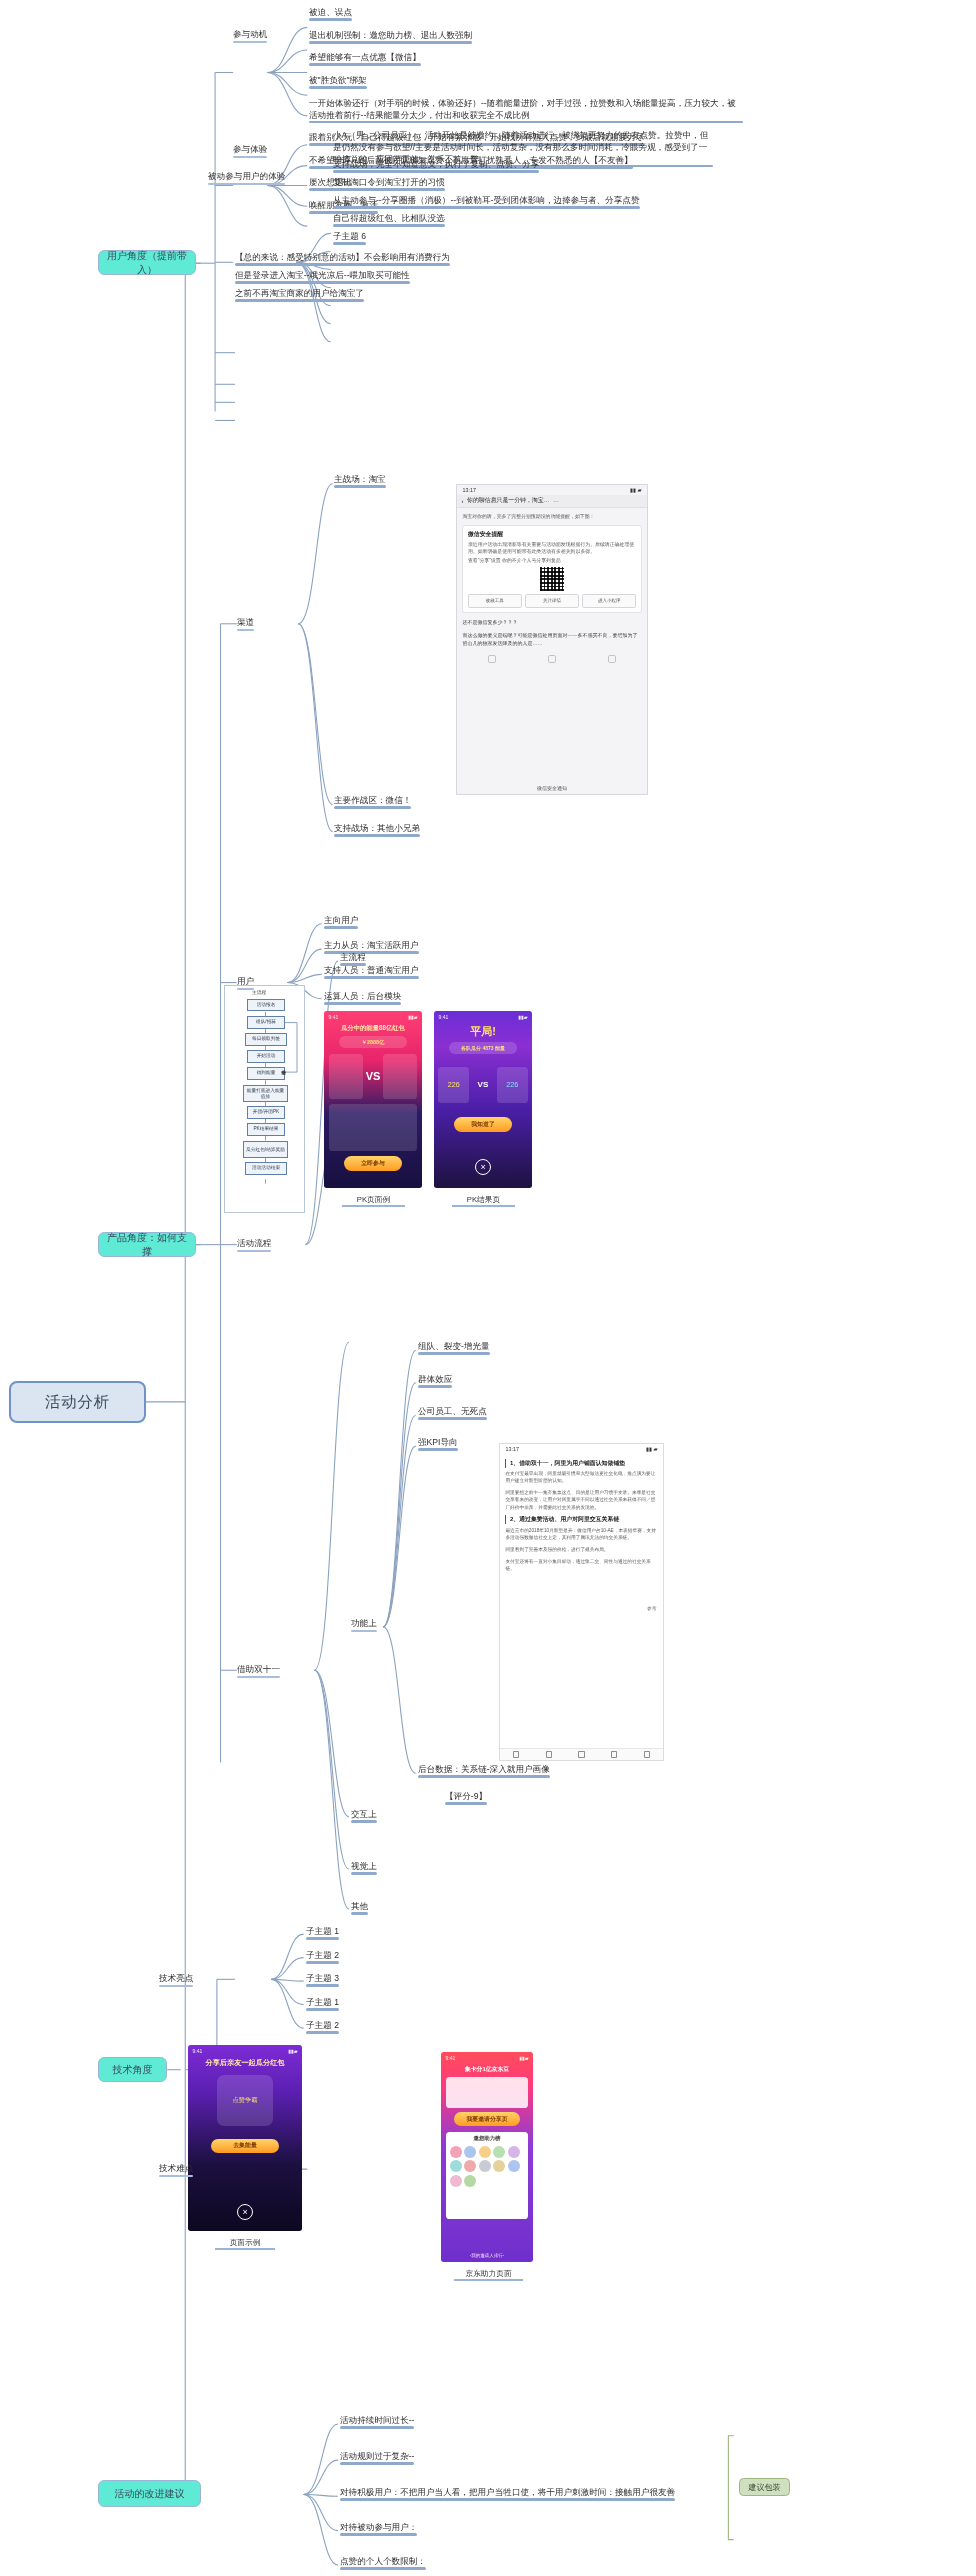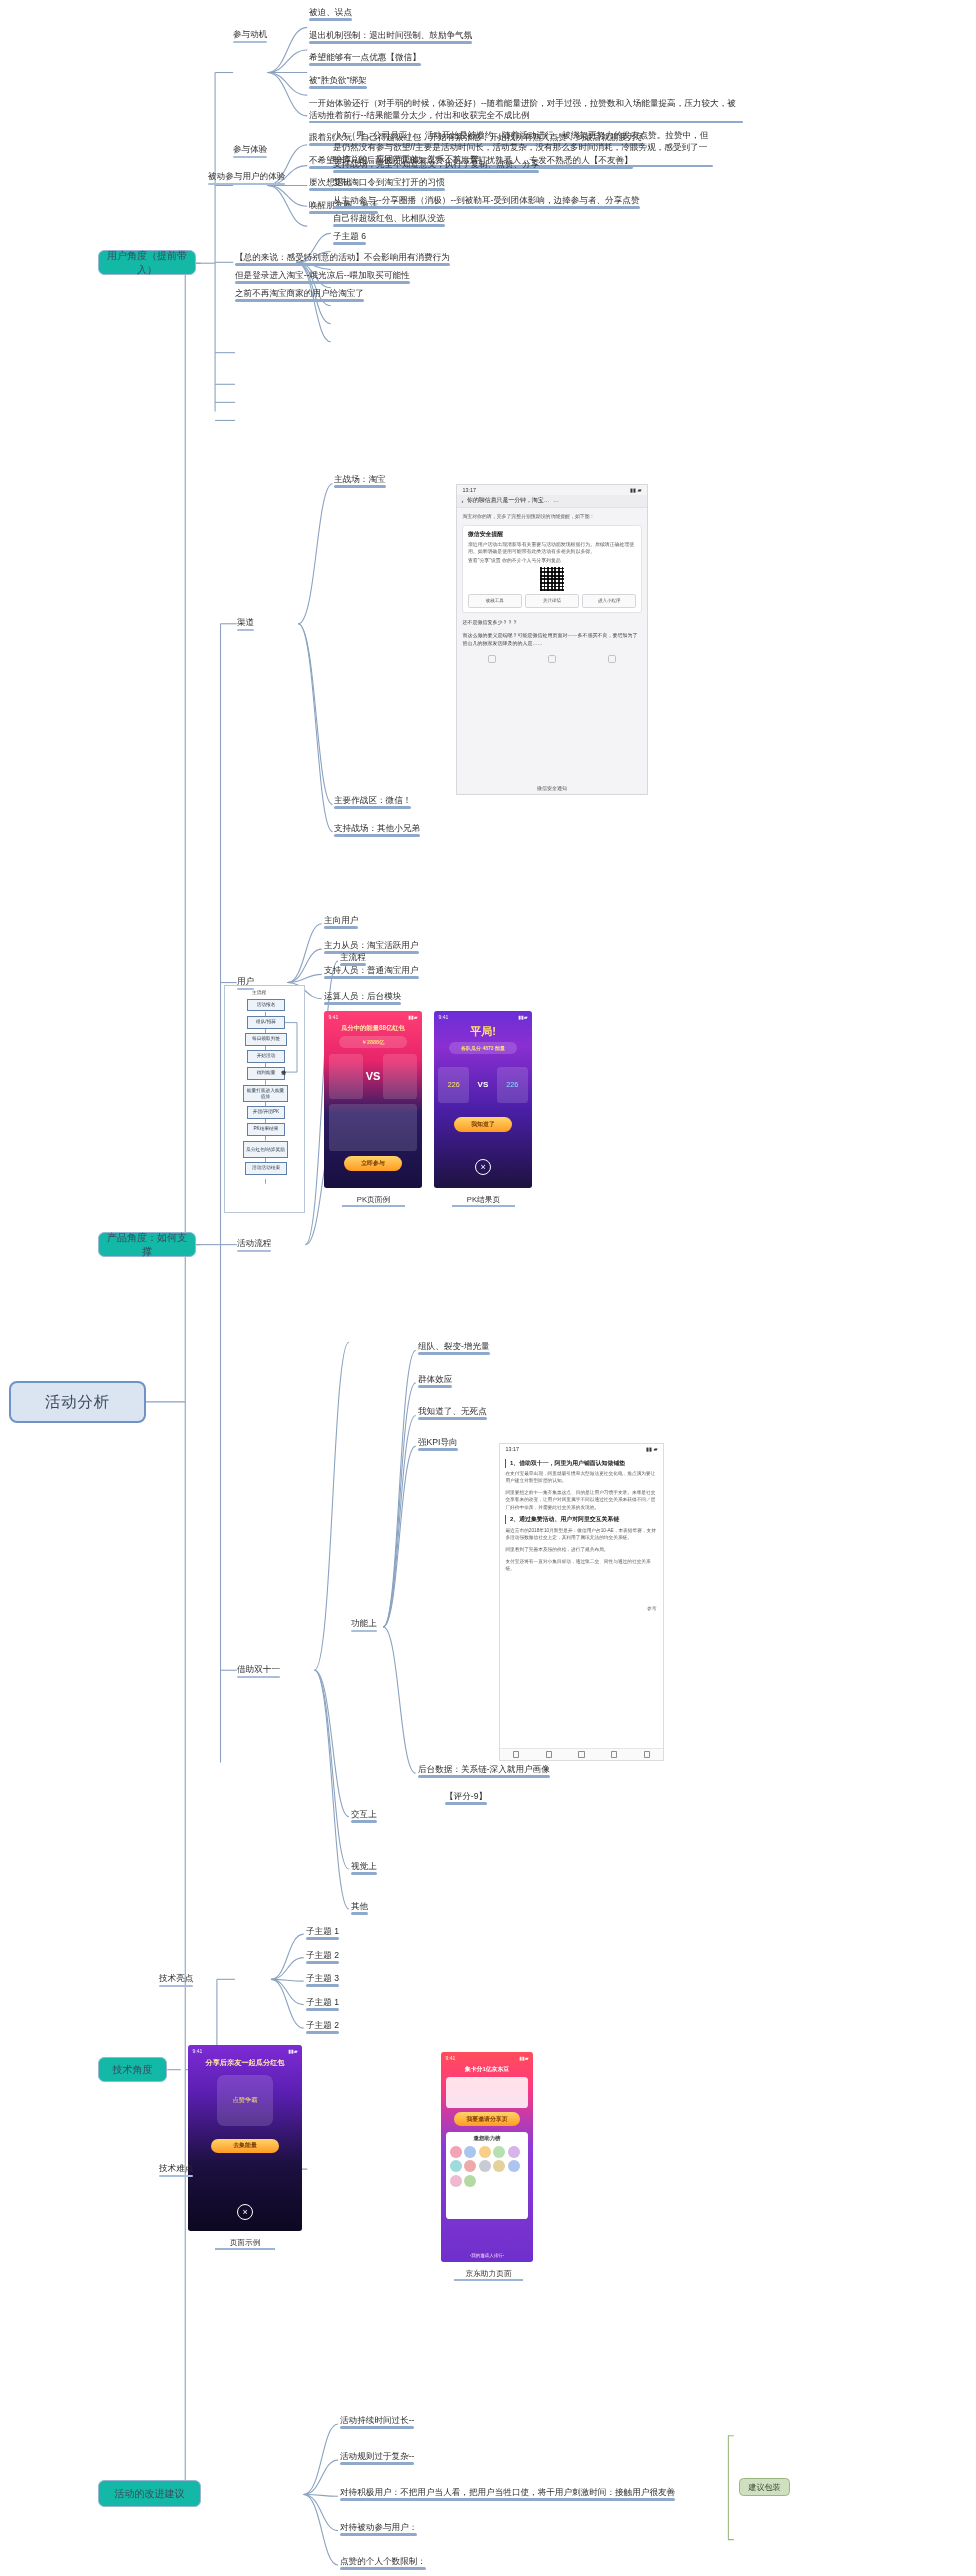--- a/index.html
+++ b/index.html
@@ -23,21 +23,21 @@
     border-radius:8.1px;
     color:#3b4a5c;
     font-size:15.4px;
     letter-spacing:0.9px;
     display:flex; align-items:center; justify-content:center;
     z-index:5;
   }
   
   .branch {
     position:absolute;
-    background:#14b8a6;
+    background:#5eead4;
     border:1.4px solid #9ab4d6;
     border-radius:6.3px;
     color:#3b4a5c;
     font-size:10px;
     display:flex; align-items:center; justify-content:center;
     text-align:center;
     padding:1.8px 5.4px;
     z-index:4;
   }
   
@@ -258,21 +258,21 @@
     <span>活动的改进建议</span>
   </div>
 
   <div class="topic thin" style="left:233px; top:29px;">
     <span>参与动机</span><i class="ul"></i>
   </div>
   <div class="topic" style="left:309px; top:7.2px;">
     <span>被迫、误点</span><i class="ul"></i>
   </div>
   <div class="topic" style="left:309px; top:30px;">
-    <span>退出机制强制：退出时间强制、鼓励争气氛</span><i class="ul"></i>
+    <span>退出机制强制：邀您助力榜、退出人数强制</span><i class="ul"></i>
   </div>
   <div class="topic" style="left:309px; top:52px;">
     <span>希望能够有一点优惠【微信】</span><i class="ul"></i>
   </div>
   <div class="topic" style="left:309px; top:75px;">
     <span>被"胜负欲"绑架</span><i class="ul"></i>
   </div>
 
   <div class="topic thin" style="left:233px; top:144px;">
     <span>参与体验</span><i class="ul"></i>
@@ -477,21 +477,21 @@
   <div class="topic thin" style="left:351px; top:1618px;">
     <span>功能上</span><i class="ul"></i>
   </div>
   <div class="topic" style="left:418px; top:1341px;">
     <span>组队、裂变-增光量</span><i class="ul"></i>
   </div>
   <div class="topic" style="left:418px; top:1374px;">
     <span>群体效应</span><i class="ul"></i>
   </div>
   <div class="topic" style="left:418px; top:1406px;">
-    <span>我知道了、无死点</span><i class="ul"></i>
+    <span>公司员工、无死点</span><i class="ul"></i>
   </div>
   <div class="topic" style="left:418px; top:1437px;">
     <span>强KPI导向</span><i class="ul"></i>
   </div>
   <div class="topic" style="left:418px; top:1764px;">
     <span>后台数据：关系链-深入就用户画像</span><i class="ul"></i>
   </div>
   <div class="topic" style="left:445px; top:1791px;">
     <span>【评分-9】</span><i class="ul"></i>
   </div>

